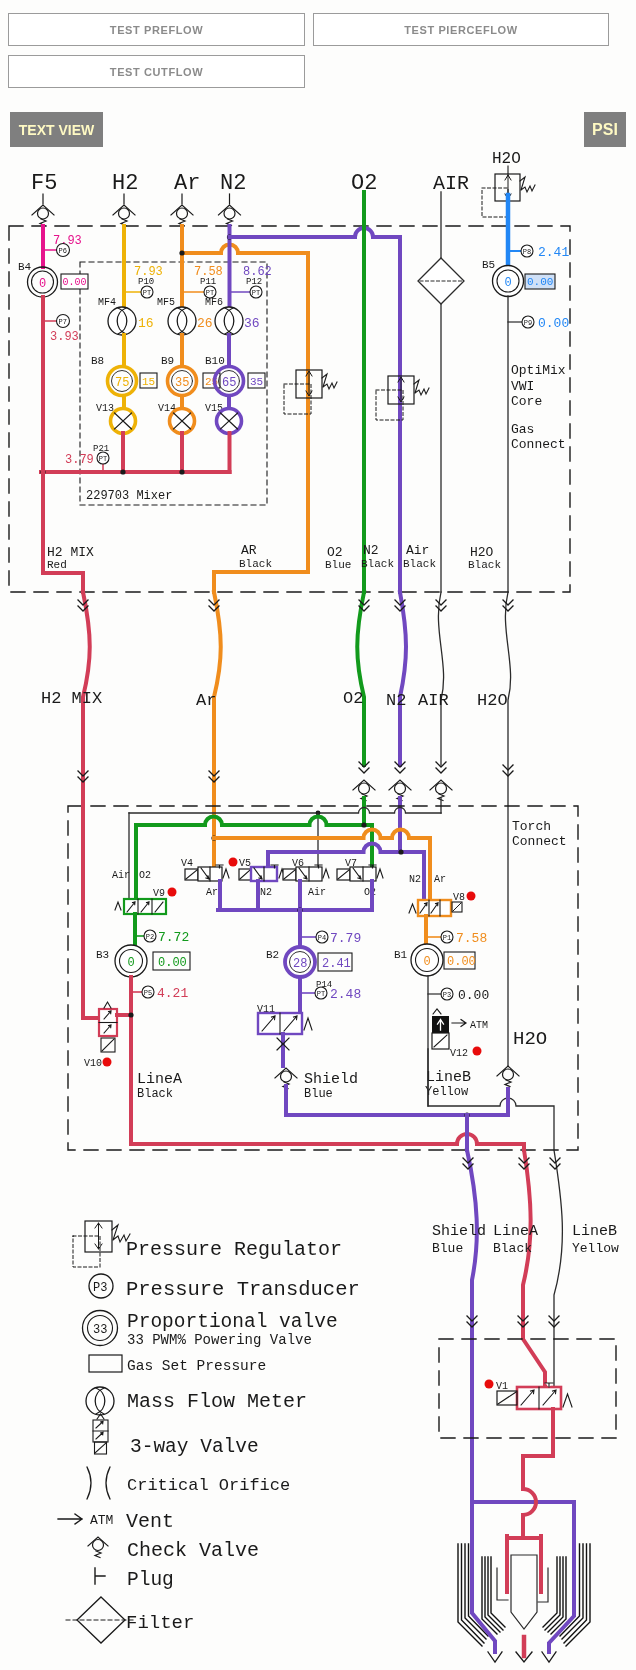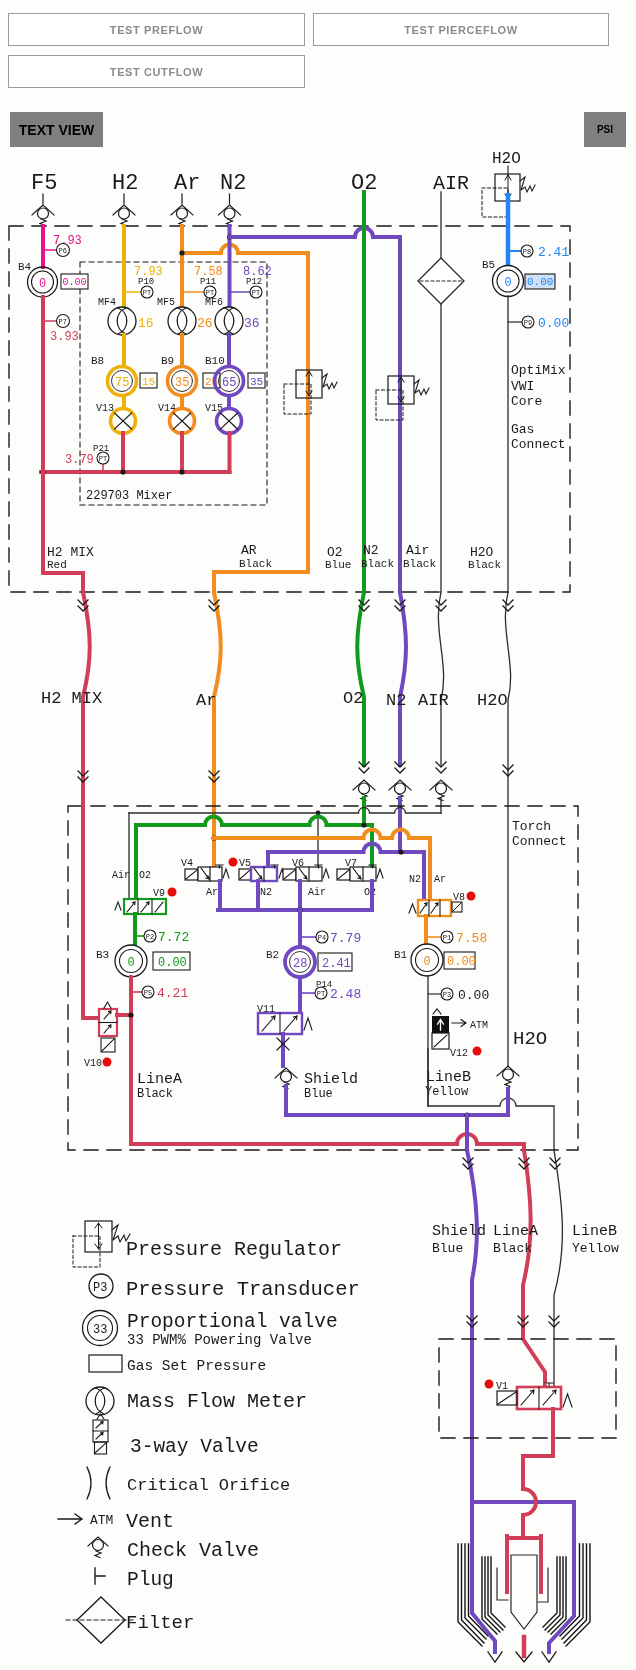--- a/index.html
+++ b/index.html
@@ -1,32 +1,32 @@
 <!DOCTYPE html>
 <html><head><meta charset="utf-8">
 <style>
 html,body{margin:0;padding:0;background:#fff}
 #page{position:relative;width:636px;height:1670px;background:#fdfdfc;overflow:hidden;font-family:"Liberation Sans",sans-serif}
 .btn{position:absolute;box-sizing:border-box;height:33px;border:1px solid #9b9b9b;background:#fff;color:#8b8b8b;font-weight:bold;font-size:11px;letter-spacing:.6px;display:flex;align-items:center;justify-content:center}
-.badge{position:absolute;background:#7f7f7f;color:#000000;font-weight:bold;display:flex;align-items:center;justify-content:center}
+.badge{position:absolute;background:#7f7f7f;color:#fef9c3;font-weight:bold;display:flex;align-items:center;justify-content:center}
 svg text{font-family:"Liberation Mono",monospace;fill:#1a1a1a}
 </style></head>
 <body>
 <div id="page">
 
 <div class="btn" style="left:8px;top:13px;width:297px">TEST PREFLOW</div>
 
 <div class="btn" style="left:8px;top:55px;width:297px">TEST CUTFLOW</div>
 
 <div class="btn" style="left:313px;top:13px;width:296px">TEST PIERCEFLOW</div>
 
 
 <div class="badge" style="left:10px;top:112px;width:93px;height:35px;font-size:14px">TEXT VIEW</div>
 
-<div class="badge" style="left:584px;top:112px;width:42px;height:35px;font-size:10px">PSI</div>
+<div class="badge" style="left:584px;top:112px;width:42px;height:35px;font-size:16px">PSI</div>
 <svg width="636" height="1670" viewBox="0 0 636 1670" style="position:absolute;left:0;top:0" fill="none" stroke-linecap="square">
 <defs>
 <g id="chev" stroke="#1a1a1a" stroke-width="1.3" fill="none">
  <path d="M-5,0 L0,5 L5,0 M-5,6 L0,11 L5,6"></path>
 </g>
 <g id="ckv" stroke="#1a1a1a" stroke-width="1.2" fill="none">
  <path d="M-11,10 L0,0 L11,10"></path>
  <circle cx="0" cy="8.5" r="5.5"></circle>
  <path d="M-2,14 l5,2 l-6,2.5 l5,2"></path>
 </g>

